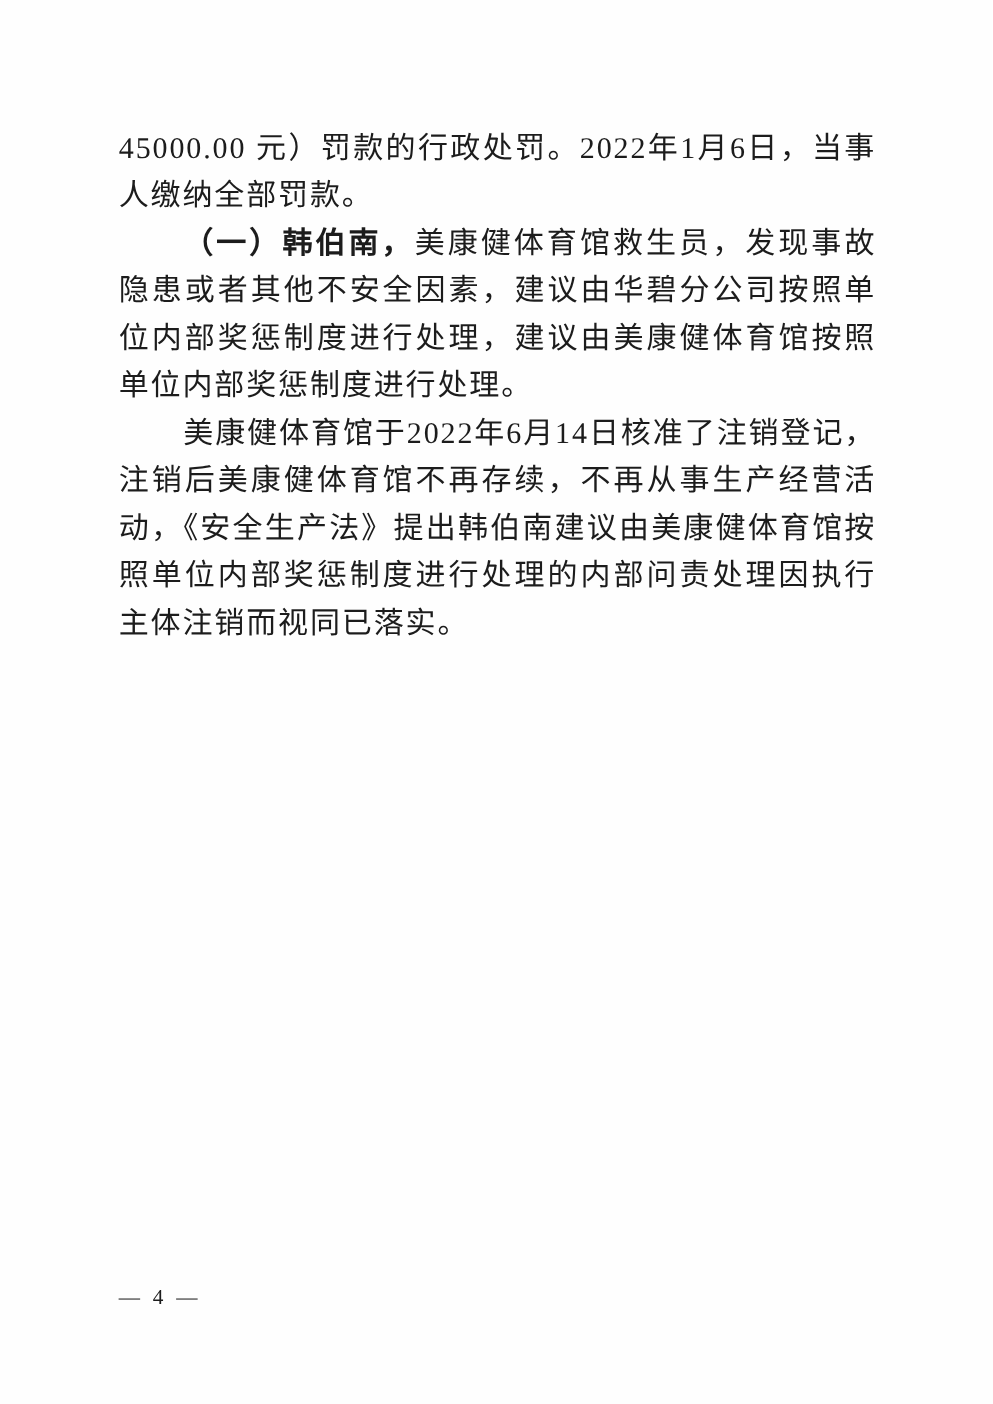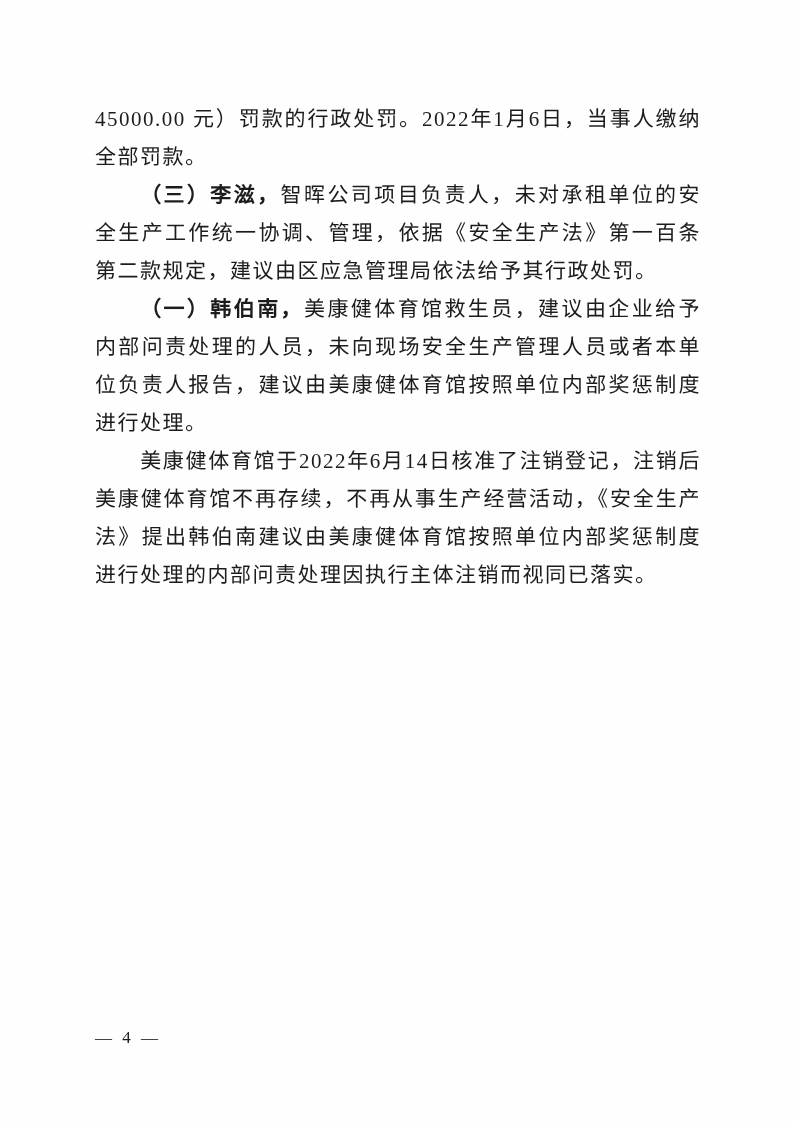--- a/index.html
+++ b/index.html
@@ -16,21 +16,21 @@
     overflow: hidden;
   }
   .content {
     position: absolute;
     left: 95px;
     top: 100px;
     width: 606px;
   }
   .para {
     font-family: "Liberation Serif", serif;
-    font-size: 21px;
+    font-size: 24px;
     line-height: 38px;
     color: #1c1c1c;
     margin: 0;
     text-align: justify;
     text-align-last: left;
     text-justify: inter-character;
     letter-spacing: 1.5px;
   }
   .indent {
     text-indent: 2.15em;
@@ -57,25 +57,24 @@
   }
 </style>
 </head>
 <body>
 
 <div class="page">
   <div class="content">
 
     <p class="para no-indent"><span class="lead"></span><span>45000.00 元）罚款的行政处罚。2022年1月6日，当事人缴纳全部罚款。</span></p>
 
-    <p class="para indent"><span class="lead">（三）李滋，</span><span>智晖公司项目负责人，未对承租单位的安全生产工作统一协调、管理，依据《安全生产法》第一百条第二款规定，建议由区应急管理局依法给予其行政处罚。</span></p>
 
 
 
-    <p class="para indent"><span class="lead">（一）韩伯南，</span><span>美康健体育馆救生员，建议由企业给予内部问责处理的人员，未向现场安全生产管理人员或者本单位负责人报告，建议由美康健体育馆按照单位内部奖惩制度进行处理。</span></p>
+    <p class="para indent"><span class="lead">（一）韩伯南，</span><span>美康健体育馆救生员，发现事故隐患或者其他不安全因素，建议由华碧分公司按照单位内部奖惩制度进行处理，建议由美康健体育馆按照单位内部奖惩制度进行处理。</span></p>
 
     <p class="para indent"><span class="lead"></span><span>美康健体育馆于2022年6月14日核准了注销登记，注销后美康健体育馆不再存续，不再从事生产经营活动，《安全生产法》提出韩伯南建议由美康健体育馆按照单位内部奖惩制度进行处理的内部问责处理因执行主体注销而视同已落实。</span></p>
 
 
 
   </div>
 
   <div class="footer-pagenum">— 4 —</div>
 </div>
 

